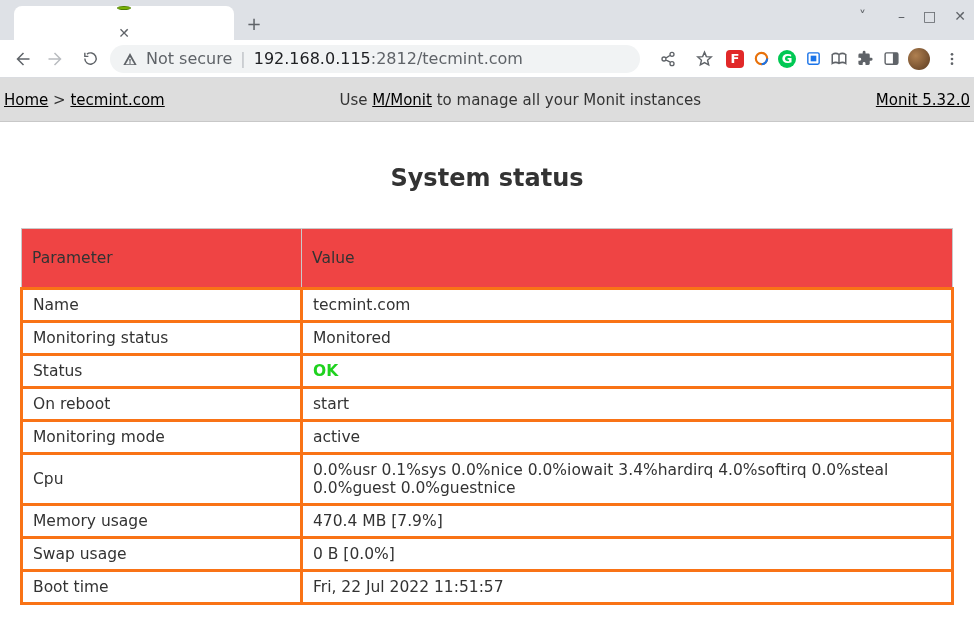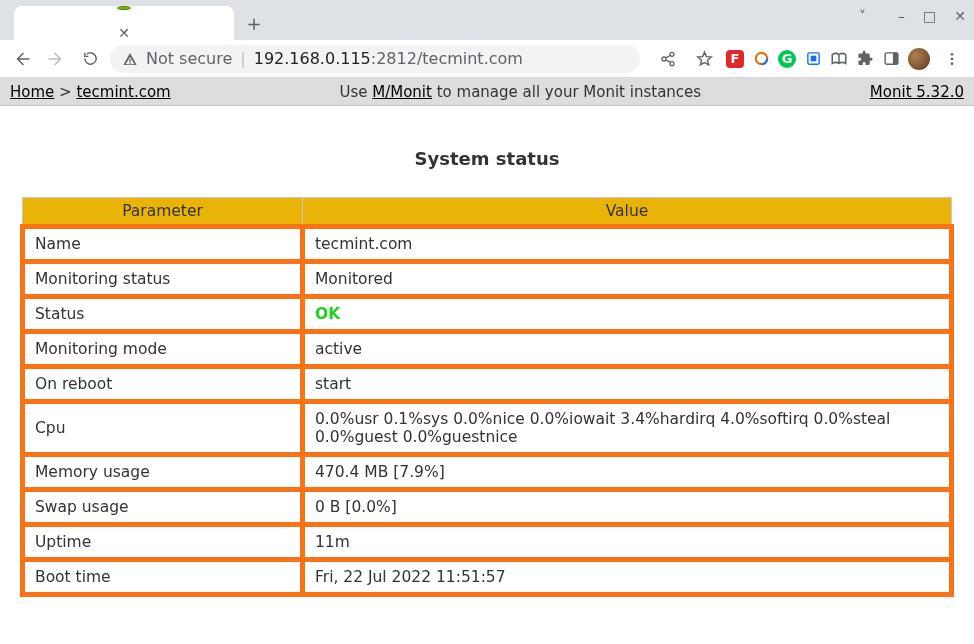--- a/index.html
+++ b/index.html
@@ -93,59 +93,59 @@
     position:relative;
     overflow:hidden;
     background:#fff;
   }
   .page-scroll {
     height:100%;
     overflow-y: scroll;
   }
   .monit-bar {
     background:#ddd;
-    height:28px;
+    height:44px;
     display:flex;
     align-items:center;
     font-size:15px;
     color:#333;
-    padding: 0 10px;
+    padding: 0 4px;
     border-bottom:1px solid #c8c8c8;
   }
   .monit-bar a { color:#000; text-decoration:underline; }
   .monit-left { flex:0 0 auto; }
   .monit-center { flex:1; text-align:center; }
   .monit-right { flex:0 0 auto; }
 
   .content {
     padding: 24px 20px 40px;
   }
   h1.status-title {
     text-align:center;
-    font-size:18px;
+    font-size:24px;
     font-weight:700;
     color:#333;
-    margin: 18px 0 28px;
+    margin: 18px 0 36px;
   }
   table.status {
     width: 100%;
     border-collapse: collapse;
     font-size:15.5px;
     color:#333;
   }
   table.status th {
-    background:#eab308;
-    text-align:center;
+    background:#ef4444;
+    text-align:left;
     font-weight:400;
-    padding: 4px 10px;
+    padding: 20px 10px;
     border:1px solid #c9c9c9;
   }
   table.status td {
     padding: 6px 10px;
-    border:5px solid #f97316;
+    border:3px solid #f97316;
     vertical-align: middle;
   }
   table.status td.param { width: 280px; }
   .ok { color:#1fd21f; font-weight:600; }
 
   
   .page-scroll::-webkit-scrollbar { width:14px; }
   .page-scroll::-webkit-scrollbar-track { background:#f1f1f1; }
   .page-scroll::-webkit-scrollbar-thumb { background:#c1c1c1; border-radius:2px; }
 
@@ -281,44 +281,40 @@
             </tr>
             <tr>
               <td class="param">Monitoring status</td>
               <td>Monitored</td>
             </tr>
             <tr>
               <td class="param">Status</td>
               <td><span class="ok">OK</span></td>
             </tr>
             <tr>
+              <td class="param">On reboot</td>
+              <td>start</td>
+            </tr>
+            <tr>
               <td class="param">Monitoring mode</td>
               <td>active</td>
             </tr>
             <tr>
-              <td class="param">On reboot</td>
-              <td>start</td>
-            </tr>
-            <tr>
               <td class="param">Cpu</td>
               <td>0.0%usr 0.1%sys 0.0%nice 0.0%iowait 3.4%hardirq 4.0%softirq 0.0%steal 0.0%guest 0.0%guestnice</td>
             </tr>
             <tr>
               <td class="param">Memory usage</td>
               <td>470.4 MB [7.9%]</td>
             </tr>
             <tr>
               <td class="param">Swap usage</td>
               <td>0 B [0.0%]</td>
             </tr>
             <tr>
-              <td class="param">Uptime</td>
-              <td>11m</td>
-            </tr>
-            <tr>
               <td class="param">Boot time</td>
               <td>Fri, 22 Jul 2022 11:51:57</td>
             </tr>
           </tbody>
       </table>
     </div>
 
   </div>
 </div>
 

